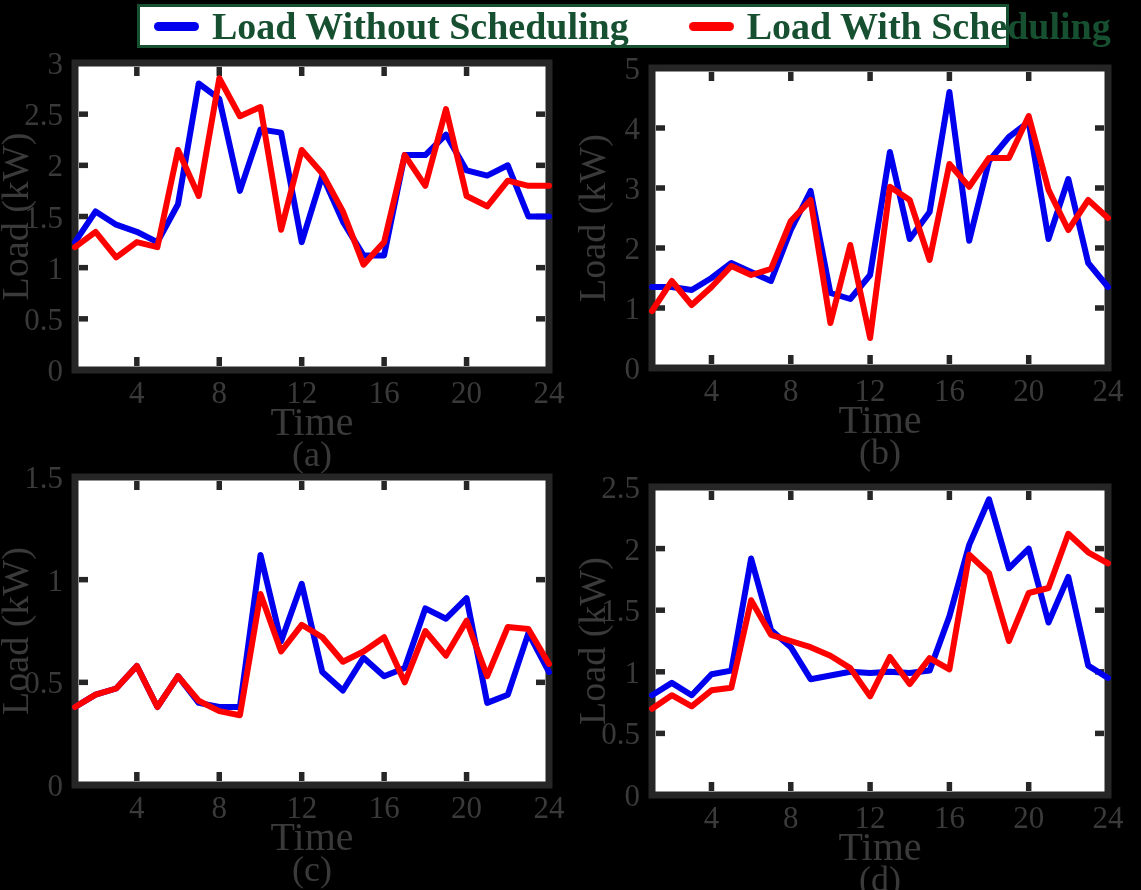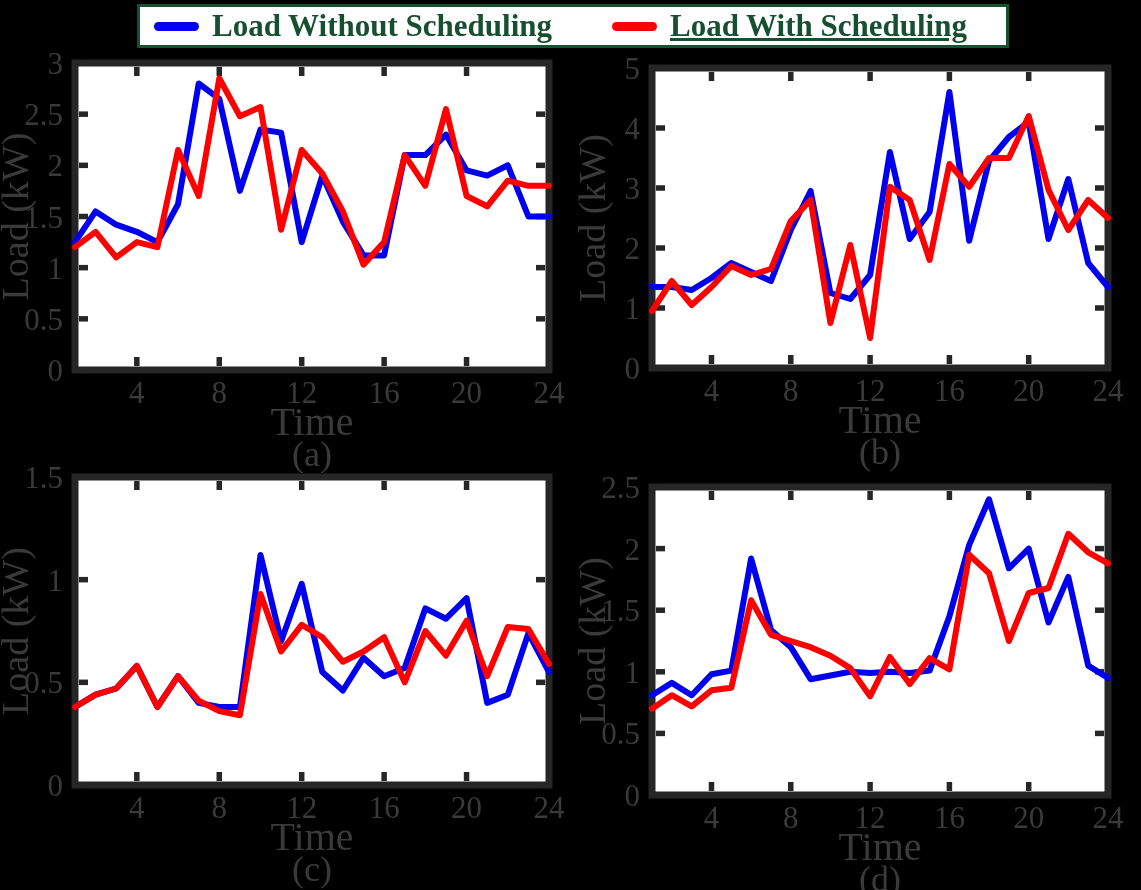--- a/index.html
+++ b/index.html
@@ -11,31 +11,31 @@
     font-family:"Liberation Serif", serif;
   }
   #legend{
     position:absolute;left:137px;top:4px;
     width:872px;height:44px;
     box-sizing:border-box;
     background:#fff;
     border:3px solid #175031;
     display:flex;align-items:center;
     color:#175031;
-    font-weight:bold;font-size:31px;
+    font-weight:bold;font-size:38px;
     white-space:nowrap;
   }
   .legend-sample{
     display:inline-block;width:45px;height:9px;border-radius:5px;
     flex:0 0 auto;
   }
   .s1{margin-left:14px;}
   .l1{margin-left:13px;}
   .s2{margin-left:60px;}
-  .l2{margin-left:13px;text-decoration:underline;}
+  .l2{margin-left:13px;}
   #plots{position:absolute;left:0;top:0;}
 </style>
 </head>
 <body style="background: rgb(0, 0, 0);">
 
 <div id="legend" style="border-color: rgb(23, 80, 49); color: rgb(23, 80, 49);">
   <span class="legend-sample s1" style="background: rgb(0, 0, 238);"></span>
   <span class="l1">Load Without Scheduling</span>
   <span class="legend-sample s2" style="background: rgb(255, 0, 0);"></span>
   <span class="l2">Load With Scheduling</span>

